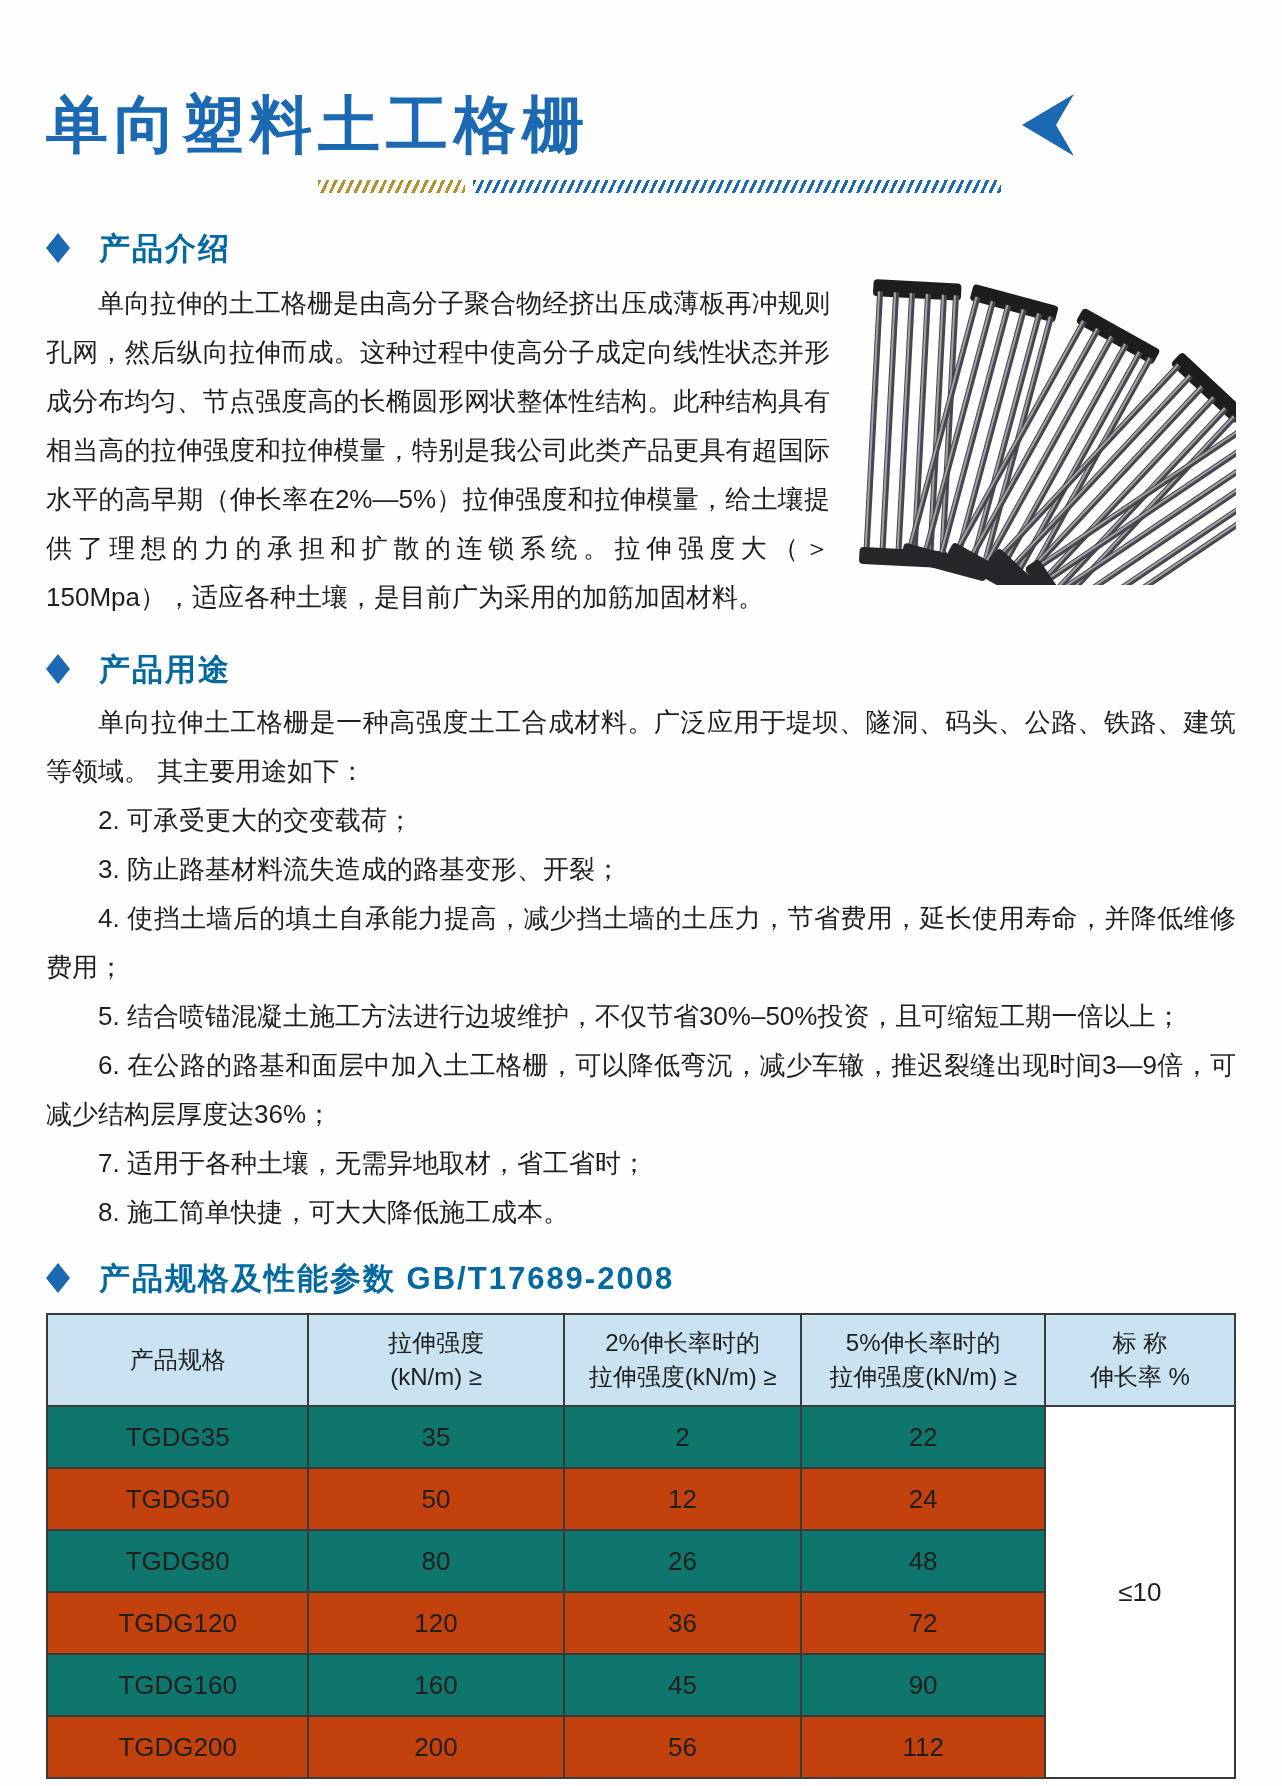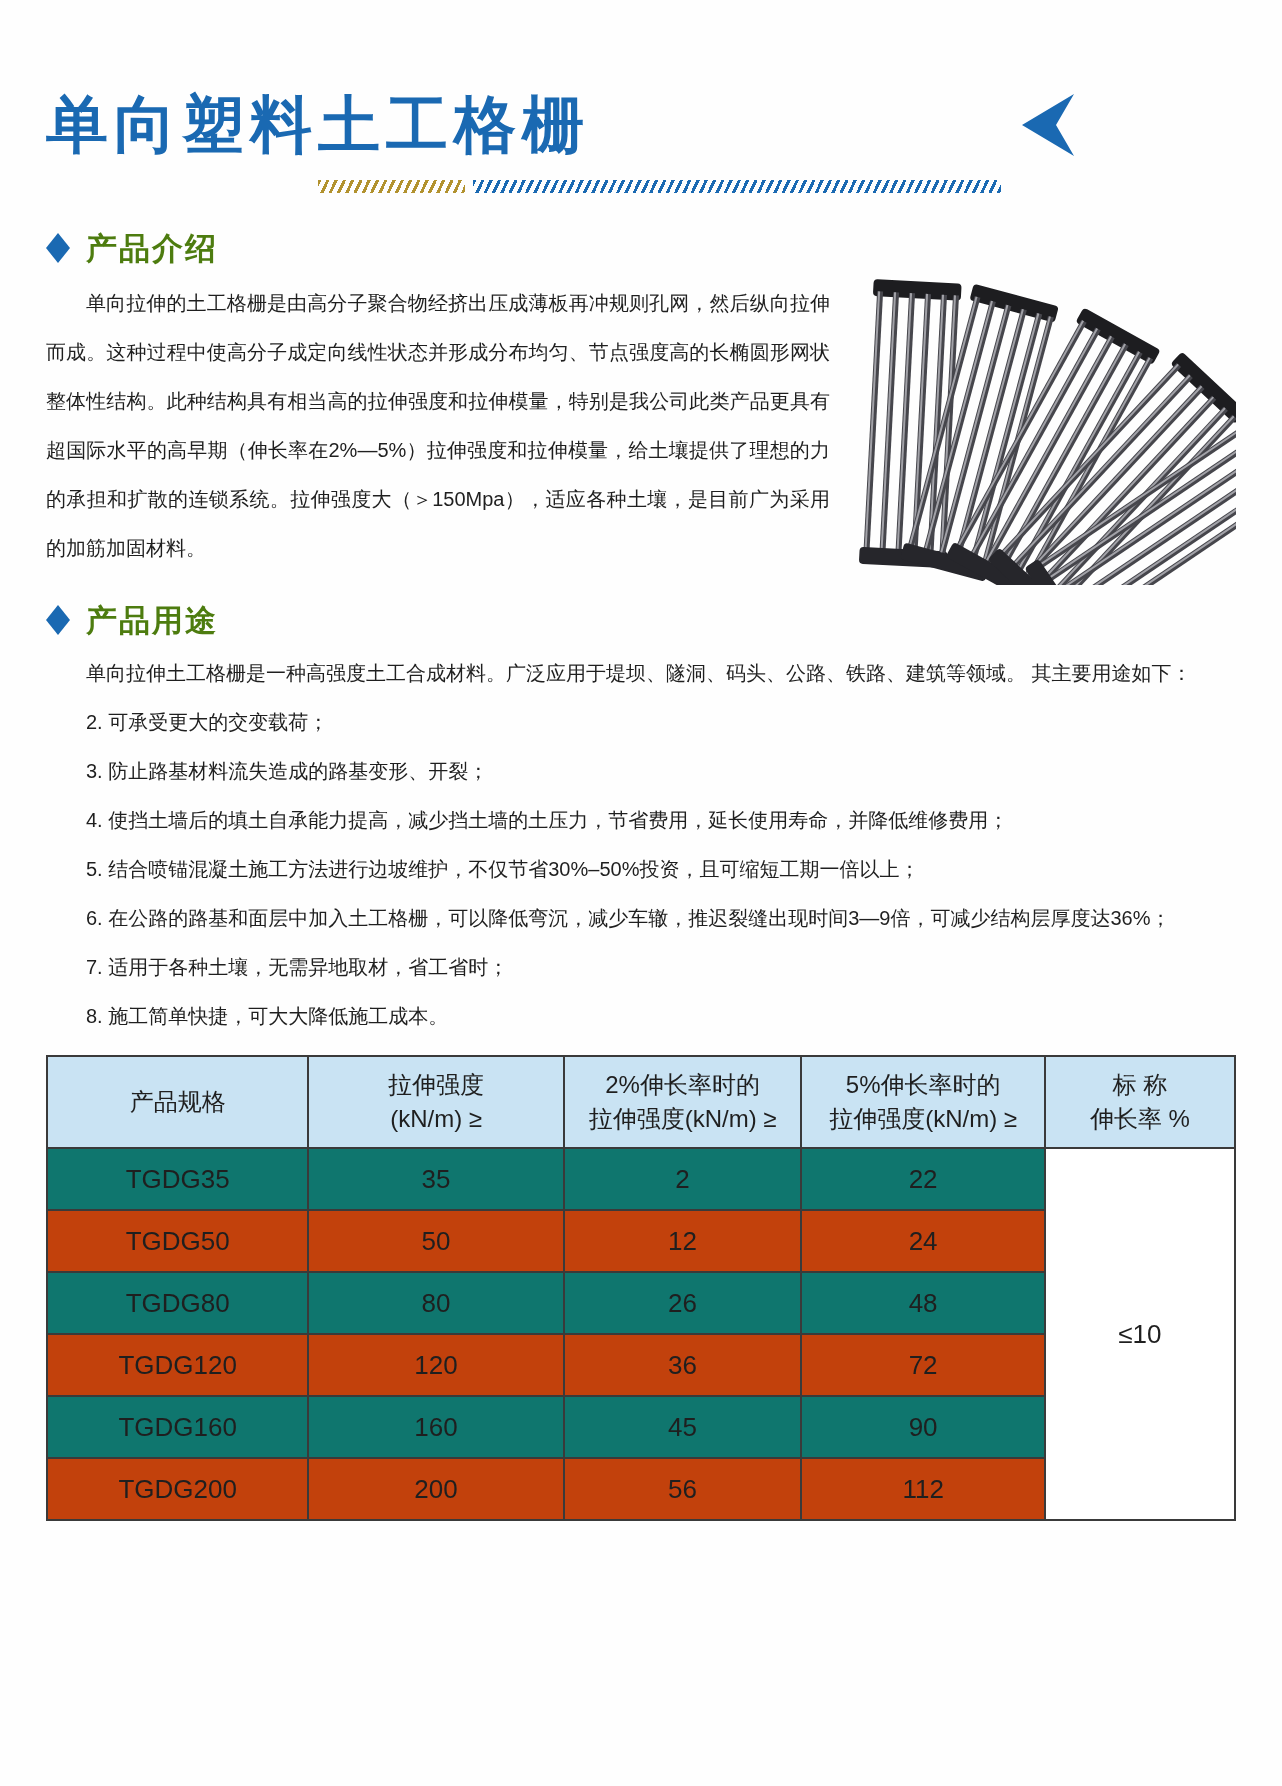--- a/index.html
+++ b/index.html
@@ -33,30 +33,30 @@
     background:repeating-linear-gradient(115deg,#1a69b2 0 3px,rgba(0,0,0,0) 3px 7.5px);
   }
 
   
   .sec-head{display:flex;align-items:center;gap:16px;height:42px;}
   .sec-head .diamond{
     width:24px;height:30px;background:#1a69b2;flex:0 0 auto;
     clip-path:polygon(50% 0,100% 50%,50% 100%,0 50%);
   }
   .sec-head h2{
-    margin:0;font-size:31px;font-weight:bold;color:#4d7c0f;
+    margin:13px;font-size:31px;font-weight:bold;color:#0369a1;
     letter-spacing:2px;line-height:1;white-space:nowrap;
   }
   .sec-intro .sec-head{margin-top:34px;}
   .sec-uses  .sec-head{margin-top:26px;}
   .sec-specs .sec-head{margin-top:20px;}
 
   
   .body-text{
-    font-size:20px;line-height:49px;text-align:justify;
+    font-size:26px;line-height:49px;text-align:justify;
     color:#1f1f1f;margin:0;
   }
   .indent{text-indent:2em;}
 
   .intro-flow{margin-top:10px;}
   .photo-wrap{
     float:right;width:392px;height:306px;margin:0 0 6px 14px;
     position:relative;overflow:hidden;
   }
   .lead{margin-top:8px;}
@@ -152,20 +152,24 @@
     <p class="body-text indent">2. 可承受更大的交变载荷；</p>
     <p class="body-text indent">3. 防止路基材料流失造成的路基变形、开裂；</p>
     <p class="body-text indent">4. 使挡土墙后的填土自承能力提高，减少挡土墙的土压力，节省费用，延长使用寿命，并降低维修费用；</p>
     <p class="body-text indent">5. 结合喷锚混凝土施工方法进行边坡维护，不仅节省30%–50%投资，且可缩短工期一倍以上；</p>
     <p class="body-text indent">6. 在公路的路基和面层中加入土工格栅，可以降低弯沉，减少车辙，推迟裂缝出现时间3—9倍，可减少结构层厚度达36%；</p>
     <p class="body-text indent">7. 适用于各种土壤，无需异地取材，省工省时；</p>
     <p class="body-text indent">8. 施工简单快捷，可大大降低施工成本。</p>
   </section>
 
   <section class="sec-specs">
+    <div class="sec-head">
+      <span class="diamond"></span>
+      <h2>产品规格及性能参数 GB/T17689-2008</h2>
+    </div>
 
     <table class="spec-table">
       <colgroup>
         <col class="col-spec">
           <col class="col-tensile">
           <col class="col-at2">
           <col class="col-at5">
           <col class="col-nom">
       </colgroup>
       <thead>

